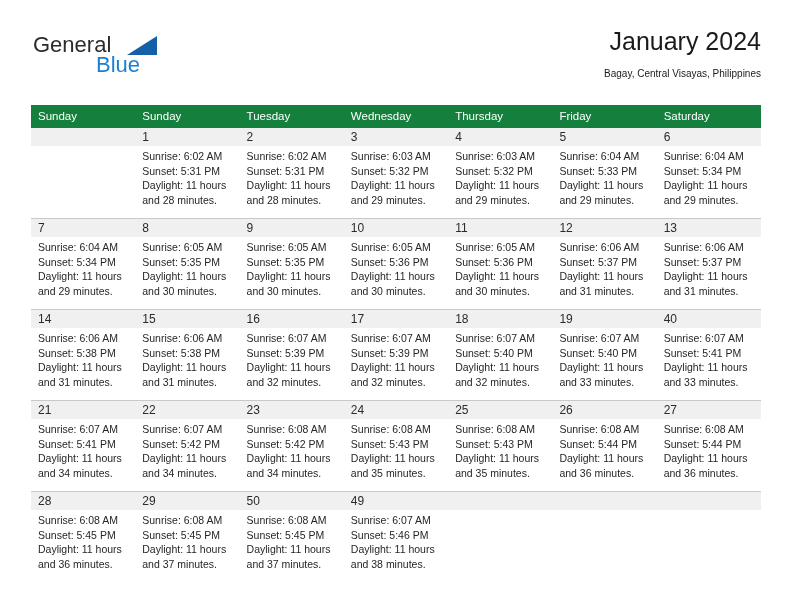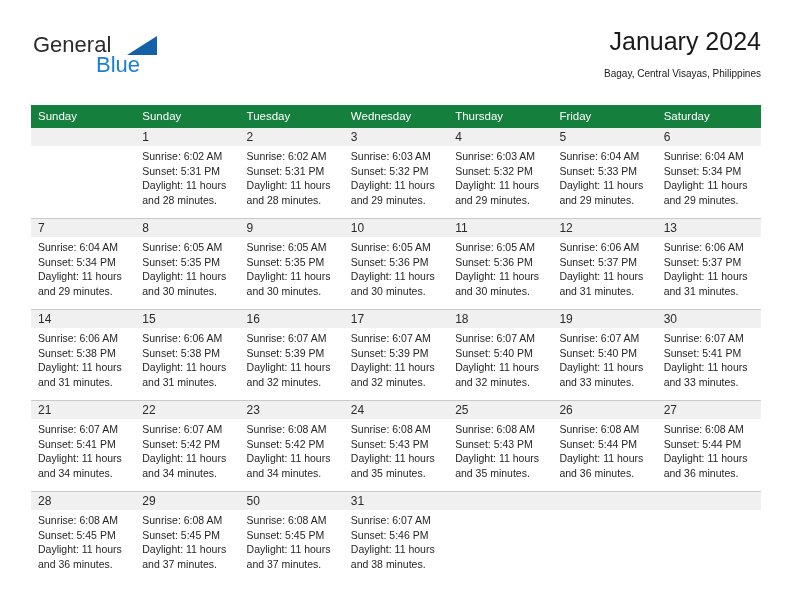--- a/index.html
+++ b/index.html
@@ -407,21 +407,21 @@
               <div class="cell-lines">
                 <div>Sunrise: 6:07 AM</div>
                 <div>Sunset: 5:40 PM</div>
                 <div>Daylight: 11 hours</div>
                 <div>and 33 minutes.</div>
               </div>
             </div>
           </td>
           <td>
             <div class="cell-inner">
-              <div class="daynum-band">30</div>
+              <div class="daynum-band">40</div>
               <div class="cell-lines">
                 <div>Sunrise: 6:07 AM</div>
                 <div>Sunset: 5:41 PM</div>
                 <div>Daylight: 11 hours</div>
                 <div>and 33 minutes.</div>
               </div>
             </div>
           </td>
         </tr>
         <tr class="weekrow">
@@ -532,21 +532,21 @@
               <div class="cell-lines">
                 <div>Sunrise: 6:08 AM</div>
                 <div>Sunset: 5:45 PM</div>
                 <div>Daylight: 11 hours</div>
                 <div>and 37 minutes.</div>
               </div>
             </div>
           </td>
           <td>
             <div class="cell-inner">
-              <div class="daynum-band">31</div>
+              <div class="daynum-band">49</div>
               <div class="cell-lines">
                 <div>Sunrise: 6:07 AM</div>
                 <div>Sunset: 5:46 PM</div>
                 <div>Daylight: 11 hours</div>
                 <div>and 38 minutes.</div>
               </div>
             </div>
           </td>
           <td>
             <div class="cell-inner cell-empty">

